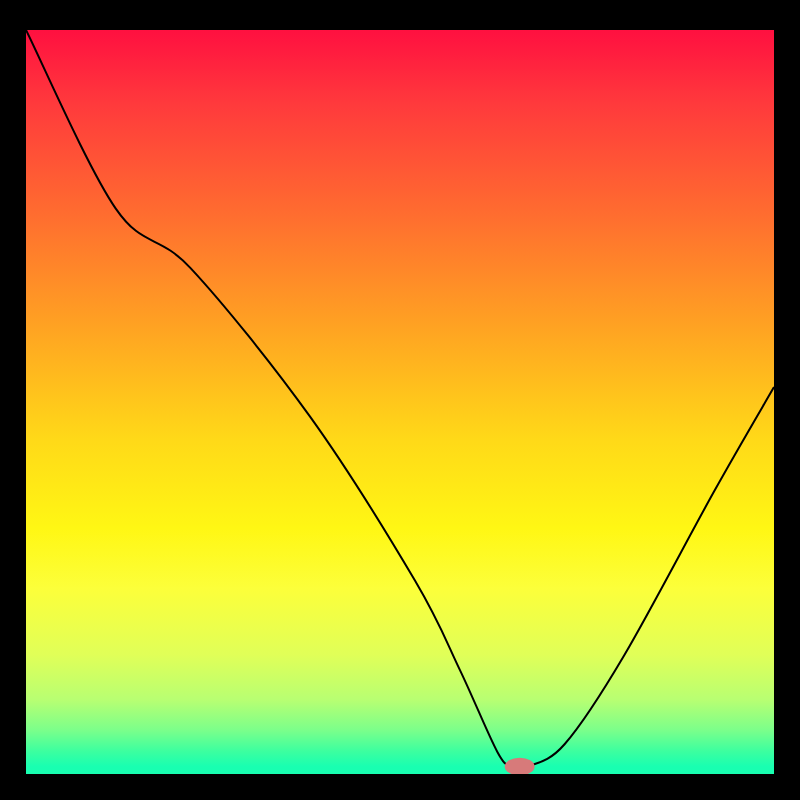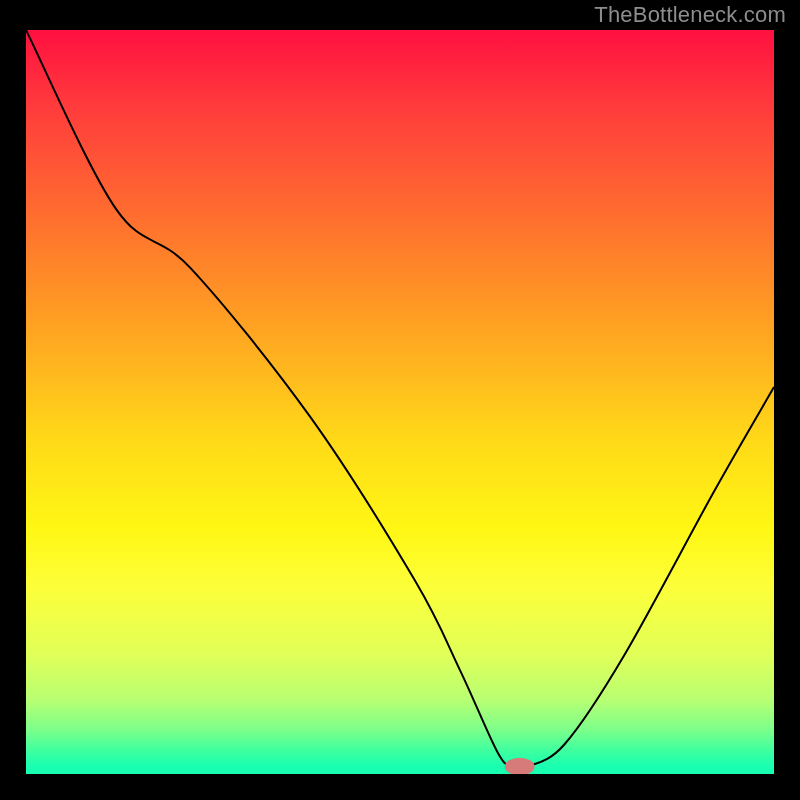--- a/index.html
+++ b/index.html
@@ -66,14 +66,13 @@
 
 <div class="container">
 
   <div class="plot-area">
     <svg class="curve-svg" viewBox="0 0 100 100" preserveAspectRatio="none">
       <path d="M 0 0 C 2.00 4.00, 8.33 18.67, 12.00 24.00 C 15.67 29.33, 17.67 27.33, 22.00 32.00 C 26.33 36.67, 33.00 45.00, 38.00 52.00 C 43.00 59.00, 48.67 68.33, 52.00 74.00 C 55.33 79.67, 56.17 82.17, 58.00 86.00 C 59.83 89.83, 61.83 94.83, 63.00 97.00 C 64.17 99.17, 64.33 98.67, 65.00 99.00 C 65.67 99.33, 65.83 99.50, 67.00 99.00 C 68.17 98.50, 69.83 98.50, 72.00 96.00 C 74.17 93.50, 76.67 89.67, 80.00 84.00 C 83.33 78.33, 88.67 68.00, 92.00 62.00 C 95.33 56.00, 98.67 50.33, 100.00 48.00" fill="none" stroke="#000000" stroke-width="2" vector-effect="non-scaling-stroke"></path>
       <ellipse class="marker" cx="66" cy="99" rx="2" ry="1.2" fill="#d77a7a"></ellipse>
     </svg>
   </div>
 
-  <div class="watermark">TheBottleneck.com</div>
 </div>
 
 </body></html>

